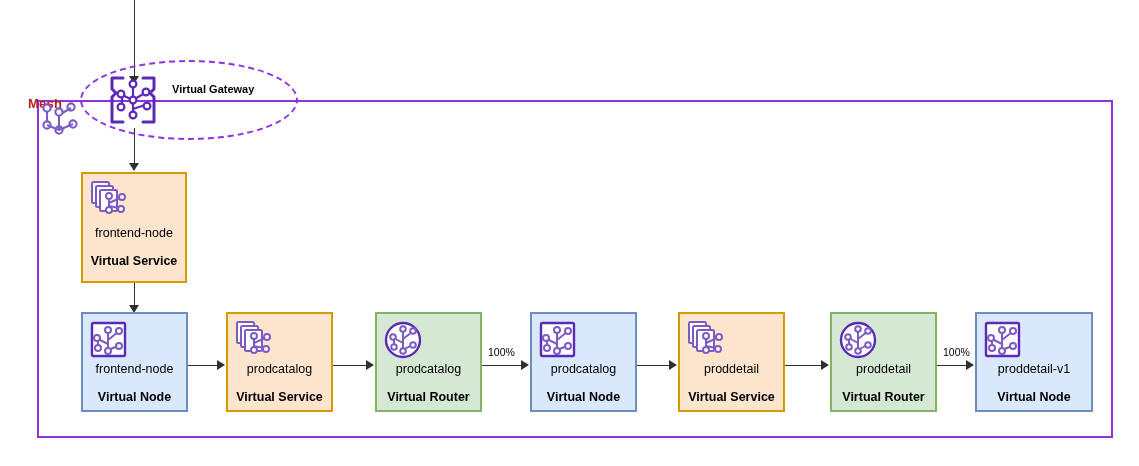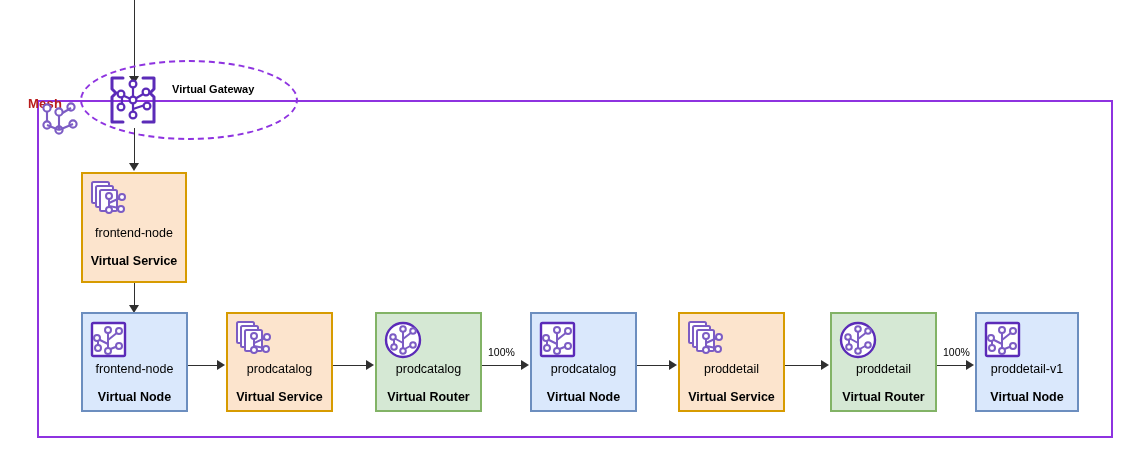--- a/index.html
+++ b/index.html
@@ -256,21 +256,21 @@
               <circle cx="30" cy="26" r="2.8" fill="#fff"></circle>
               <circle cx="20" cy="32" r="2.8" fill="#fff"></circle>
             </g>
           </svg></div>
         <div class="t1">proddetail</div>
         <div class="t2">Virtual Router</div>
       </div>
       <div class="hline" style="left:937px;top:365px;width:31px;"></div>
       <div class="arrow-r" style="left:966px;top:360px;"></div>
       <div class="pct" style="left:943px;top:346px;">100%</div>
-      <div class="nbox type-node" style="left:975px;top:312px;width:104px;height:100px;">
+      <div class="nbox type-node" style="left:975px;top:312px;width:118px;height:100px;">
         <div class="bicon"><svg viewBox="0 0 40 42" width="40" height="42">
             <rect x="3" y="4" width="33" height="33" rx="1.5" fill="#fff" stroke="#5b2bb8" stroke-width="2.4"></rect>
             <g fill="none" stroke="#7c5cc4" stroke-width="2">
               <path d="M19 31 L19 13"></path>
               <path d="M19 21 L29 13"></path>
               <path d="M19 25 L9 20"></path>
               <path d="M9 20 L9 28"></path>
               <path d="M19 31 L29 27"></path>
               <circle cx="19" cy="11" r="3" fill="#fff"></circle>
               <circle cx="30" cy="12" r="3" fill="#fff"></circle>

